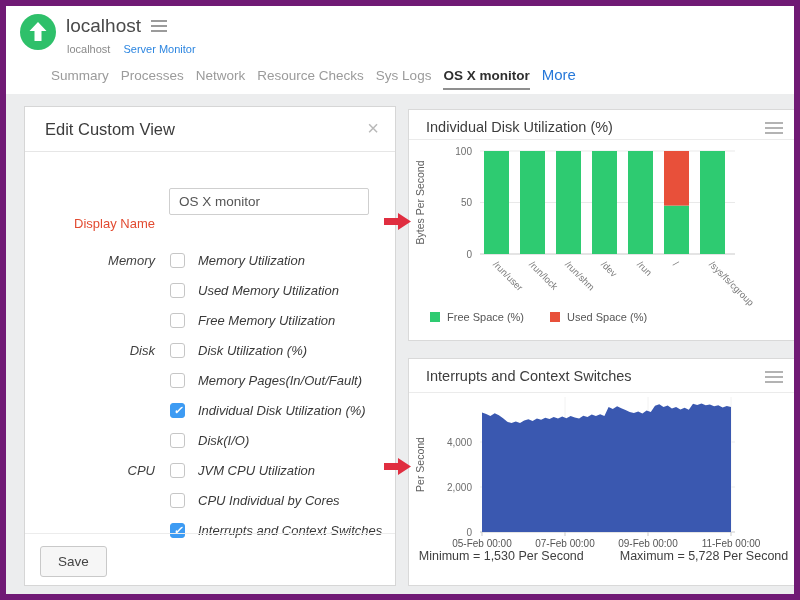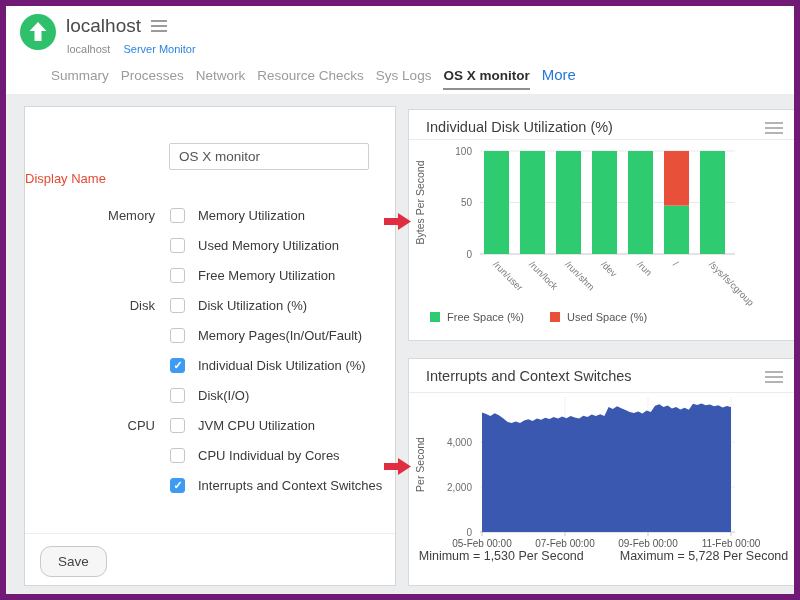--- a/index.html
+++ b/index.html
@@ -26,31 +26,31 @@
   
   .main-bg { position:absolute; top:88px; left:0; width:100%; height:512px; background:#ecedee; }
 
   
   .edit-panel { position:absolute; left:18px; top:100px; width:372px; height:480px; background:#fff; border:1px solid #d6d6d6; }
   .panel-head { height:45px; border-bottom:1px solid #e6e6e6; position:relative; }
   .panel-head h2 { font-size:16.5px; font-weight:normal; color:#3c3c3c; padding:13px 0 0 20px; }
   .close-x { position:absolute; right:16px; top:11px; font-size:20px; color:#b9b9b9; cursor:pointer; line-height:20px; }
   .form { padding-top:20px; }
   .name-row { display:flex; align-items:center; }
-  .name-row label { width:130px; text-align:left; font-size:13px; color:#e24b31;margin-top:44px; }
+  .name-row label { width:130px; text-align:right; font-size:13px; color:#e24b31;margin-top:44px; }
   .name-row input { margin-left:14px; width:200px; height:27px; border:1px solid #cfcfcf; border-radius:2px; font-size:13.5px; color:#555; padding:0 9px; font-family:"Liberation Sans",sans-serif; }
   .cb-groups { margin-top:14px; }
-  .cb-row { display:flex; align-items:center; height:30px; }
+  .cb-row { display:flex; align-items:center; height:30px;font-style:italic; }
   .grp-label { width:130px; text-align:right; font-size:13px; color:#3f3f3f; }
   .cb { margin-left:15px; width:15px; height:15px; border:1px solid #c6c6c6; border-radius:3px; background:#fff; cursor:pointer; position:relative; flex:none; }
   .cb.checked { background:#3d9bf3; border-color:#3d9bf3; }
   .cb.checked::after { content:"✓"; position:absolute; left:2.5px; top:0.5px; font-size:11px; color:#fff; font-weight:bold; }
   .cb-label { margin-left:13px; font-size:13px; color:#3a3a3a; }
   .panel-foot { position:absolute; left:0; bottom:0; width:100%; height:52px; border-top:1px solid #ececec; }
-  .save-btn { margin:12px 0 0 15px; padding:7px 17px; font-size:13.5px; color:#444; background:#f6f6f6; border:1px solid #c9c9c9; border-radius:11px; cursor:pointer; font-family:"Liberation Sans",sans-serif; }
+  .save-btn { margin:12px 0 0 15px; padding:7px 17px; font-size:13.5px; color:#444; background:#f6f6f6; border:1px solid #c9c9c9; border-radius:3px; cursor:pointer; font-family:"Liberation Sans",sans-serif; }
 
   
   .arrow { position:absolute; width:27px; height:19px; z-index:5; }
   .arrow.a1 { left:378px; top:206px; }
   .arrow.a2 { left:378px; top:451px; }
 
   
   .chart-card { position:absolute; left:402px; width:391px; background:#fff; border:1px solid #d9d9d9; }
   .chart-card.top { top:103px; height:232px; }
   .chart-card.bottom { top:352px; height:228px; }
@@ -106,20 +106,24 @@
       <span class="tab">Network</span>
       <span class="tab">Resource Checks</span>
       <span class="tab">Sys Logs</span>
       <span class="tab active">OS X monitor</span>
       <span class="tab-more">More</span>
     </nav>
 
   <div class="main-bg"></div>
 
   <section class="edit-panel">
+    <div class="panel-head">
+      <h2>Edit Custom View</h2>
+      <span class="close-x">×</span>
+    </div>
     <div class="form">
       <div class="name-row">
         <label>Display Name</label>
         <input type="text" value="OS X monitor" style="">
       </div>
       <div class="cb-groups" id="cb-groups">
           <div class="cb-row">
             <span class="grp-label">Memory</span>
             <span class="cb"></span>
             <span class="cb-label">Memory Utilization</span>

